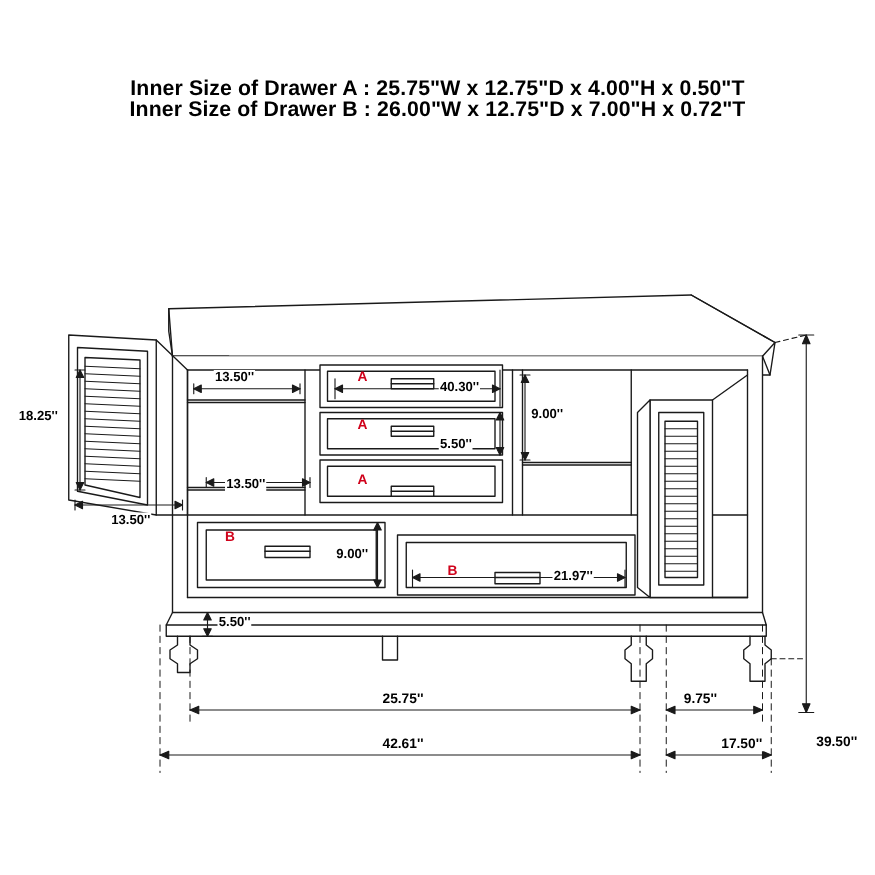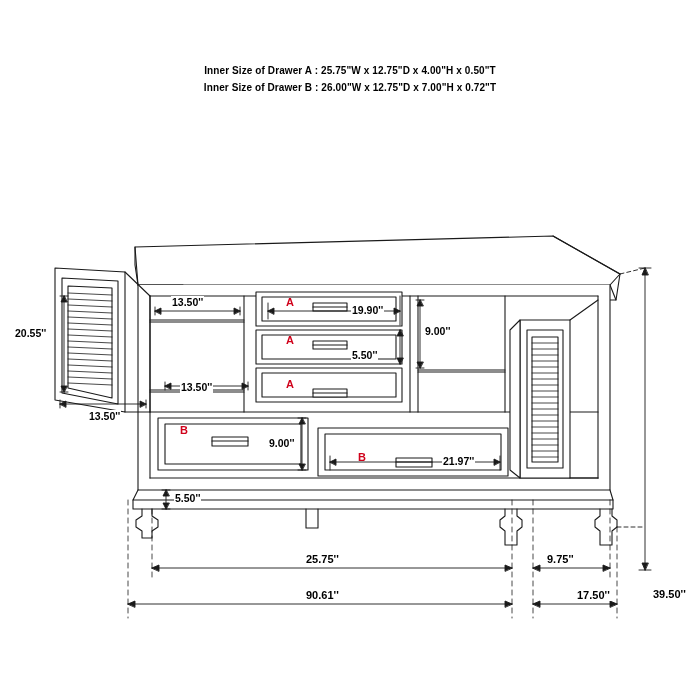--- a/index.html
+++ b/index.html
@@ -14,21 +14,21 @@
     background: #ffffff;
     font-family: "Liberation Sans", sans-serif;
     overflow: hidden;
   }
   .hdr {
     position: absolute;
     left: 0;
     top: 62px;
     width: 700px;
     text-align: center;
-    font-size: 10px;
+    font-size: 17px;
     font-weight: bold;
     color: #000000;
     line-height: 17px;
     letter-spacing: 0.1px;
   }
   svg.diagram {
     position: absolute;
     left: 0;
     top: 0;
     width: 700px;
@@ -266,28 +266,28 @@
     </g>
   </svg>
 
   <div class="lbl red" style="left:286px; top:296px;">A</div>
   <div class="lbl red" style="left:286px; top:334px;">A</div>
   <div class="lbl red" style="left:286px; top:378px;">A</div>
   <div class="lbl red" style="left:180px; top:424px;">B</div>
   <div class="lbl red" style="left:358px; top:451px;">B</div>
 
   <div class="lbl whitebg" style="left:171px; top:296px;">13.50''</div>
-  <div class="lbl whitebg" style="left:351px; top:304px;">19.90''</div>
+  <div class="lbl whitebg" style="left:351px; top:304px;">40.30''</div>
   <div class="lbl whitebg" style="left:351px; top:349px;">5.50''</div>
-  <div class="lbl whitebg" style="left:14px; top:327px;">20.55''</div>
+  <div class="lbl whitebg" style="left:14px; top:327px;">18.25''</div>
   <div class="lbl whitebg" style="left:424px; top:325px;">9.00''</div>
   <div class="lbl whitebg" style="left:180px; top:381px;">13.50''</div>
   <div class="lbl whitebg" style="left:88px; top:410px;">13.50''</div>
   <div class="lbl whitebg" style="left:268px; top:437px;">9.00''</div>
   <div class="lbl whitebg" style="left:442px; top:455px;">21.97''</div>
   <div class="lbl whitebg" style="left:174px; top:492px;">5.50''</div>
   <div class="lbl big whitebg" style="left:652px; top:556px;margin-top:32px;">39.50''</div>
   <div class="lbl big whitebg" style="left:305px; top:553px;">25.75''</div>
   <div class="lbl big whitebg" style="left:546px; top:553px;">9.75''</div>
-  <div class="lbl big whitebg" style="left:305px; top:589px;">90.61''</div>
+  <div class="lbl big whitebg" style="left:305px; top:589px;">42.61''</div>
   <div class="lbl big whitebg" style="left:576px; top:589px;">17.50''</div>
 
 </div>
 
 </body></html>

